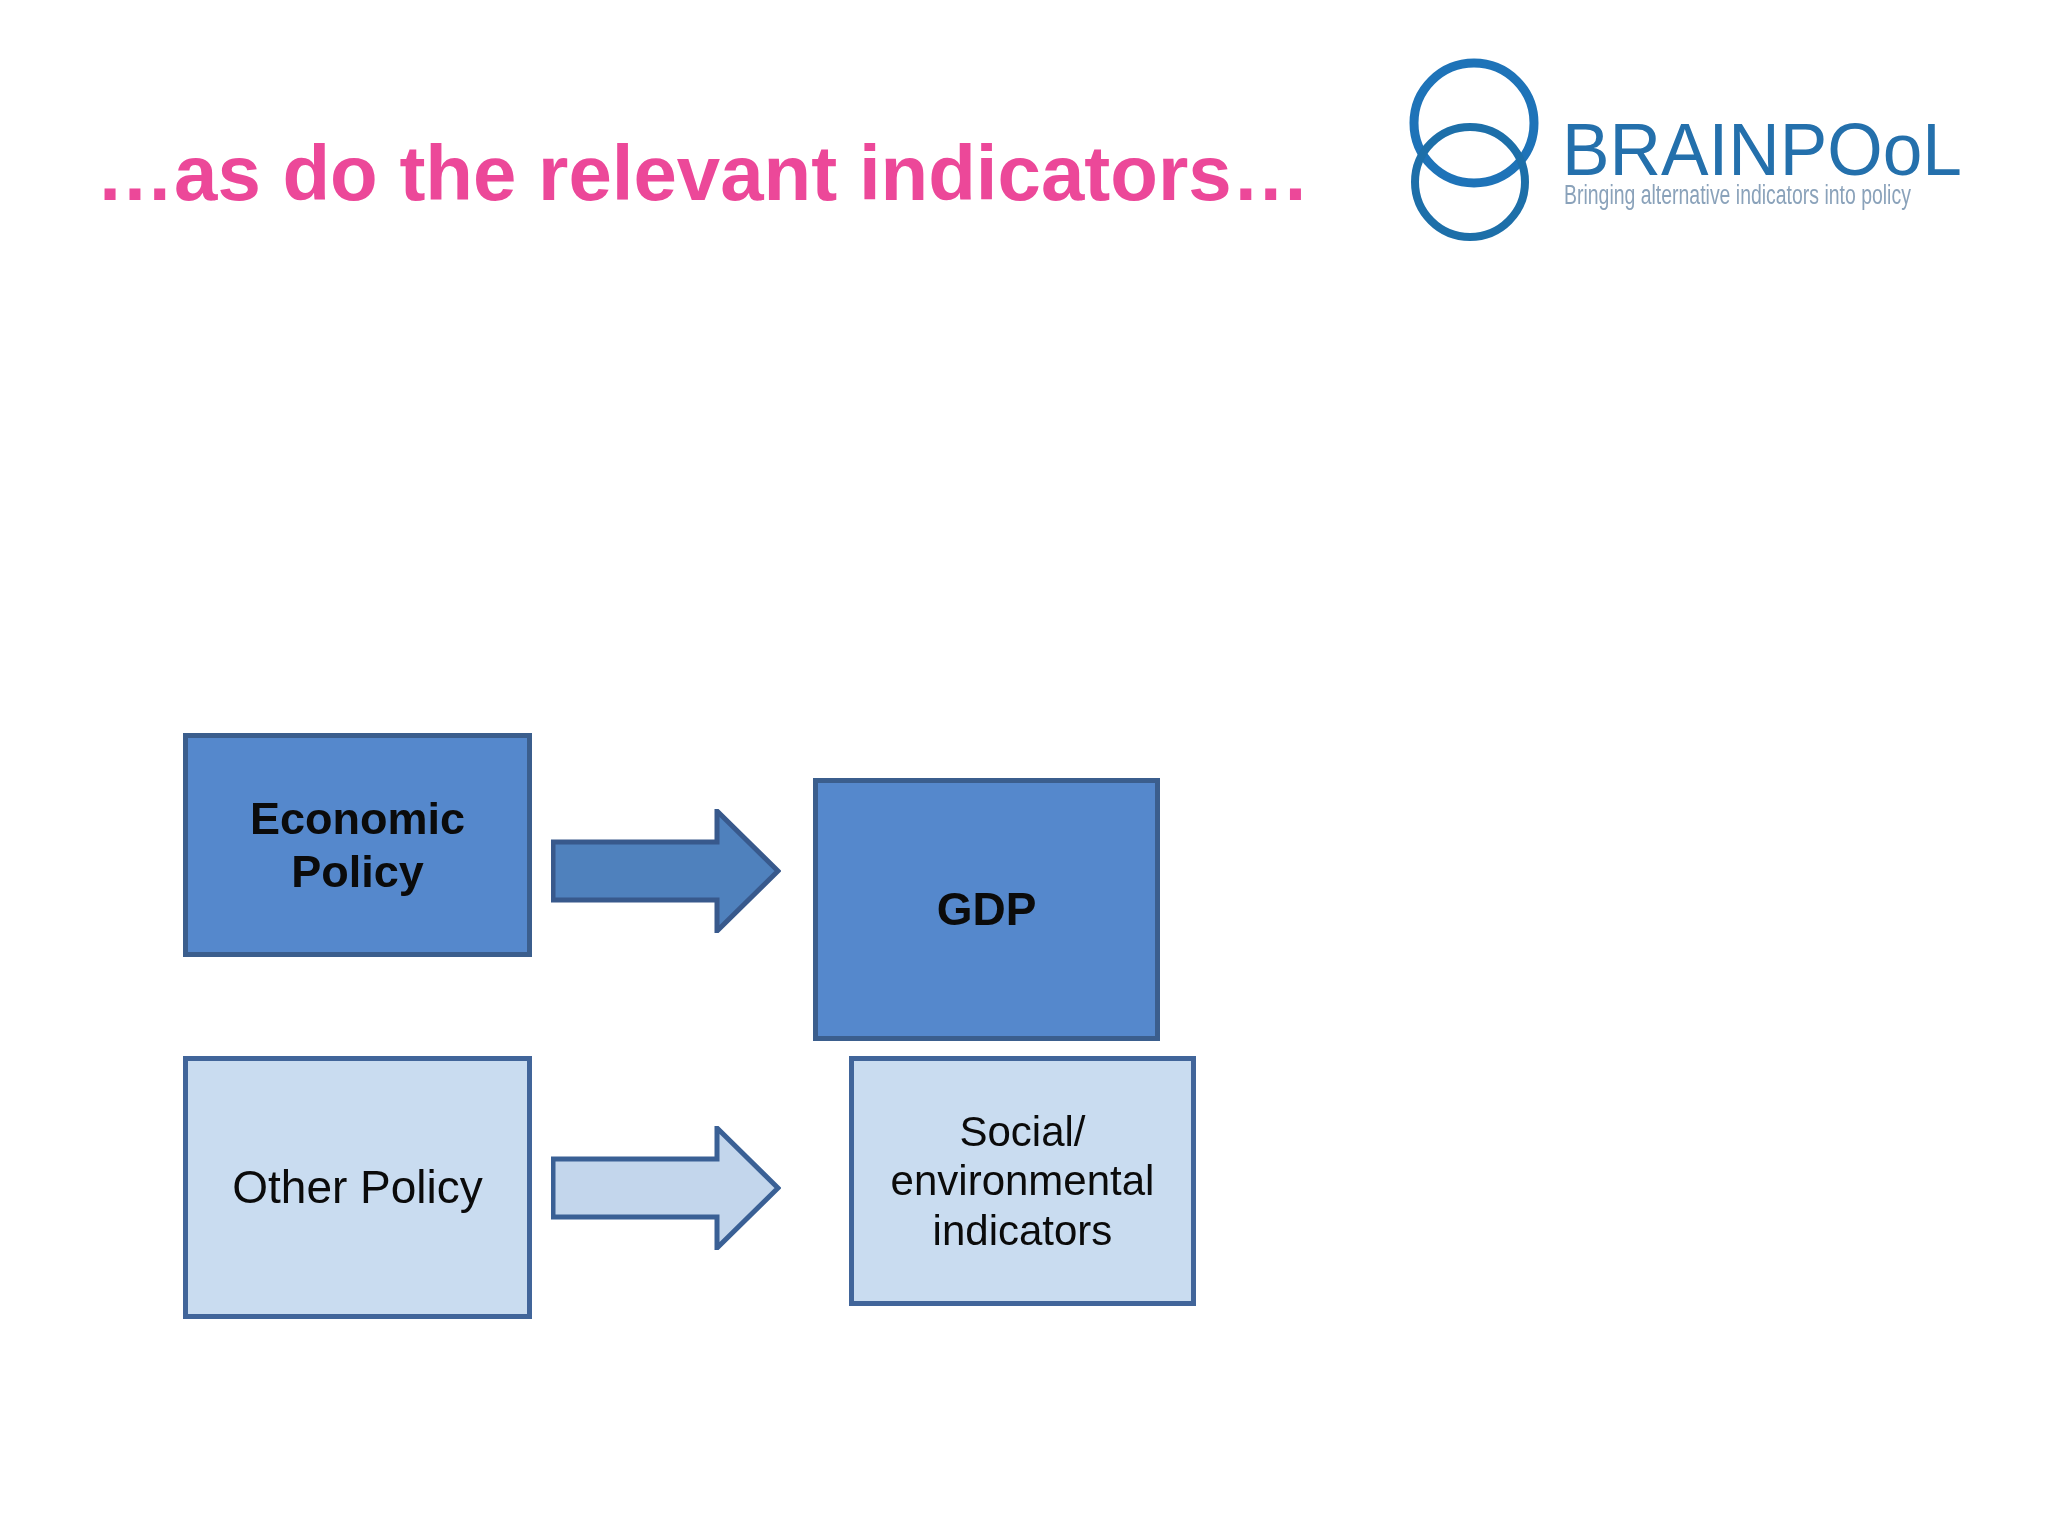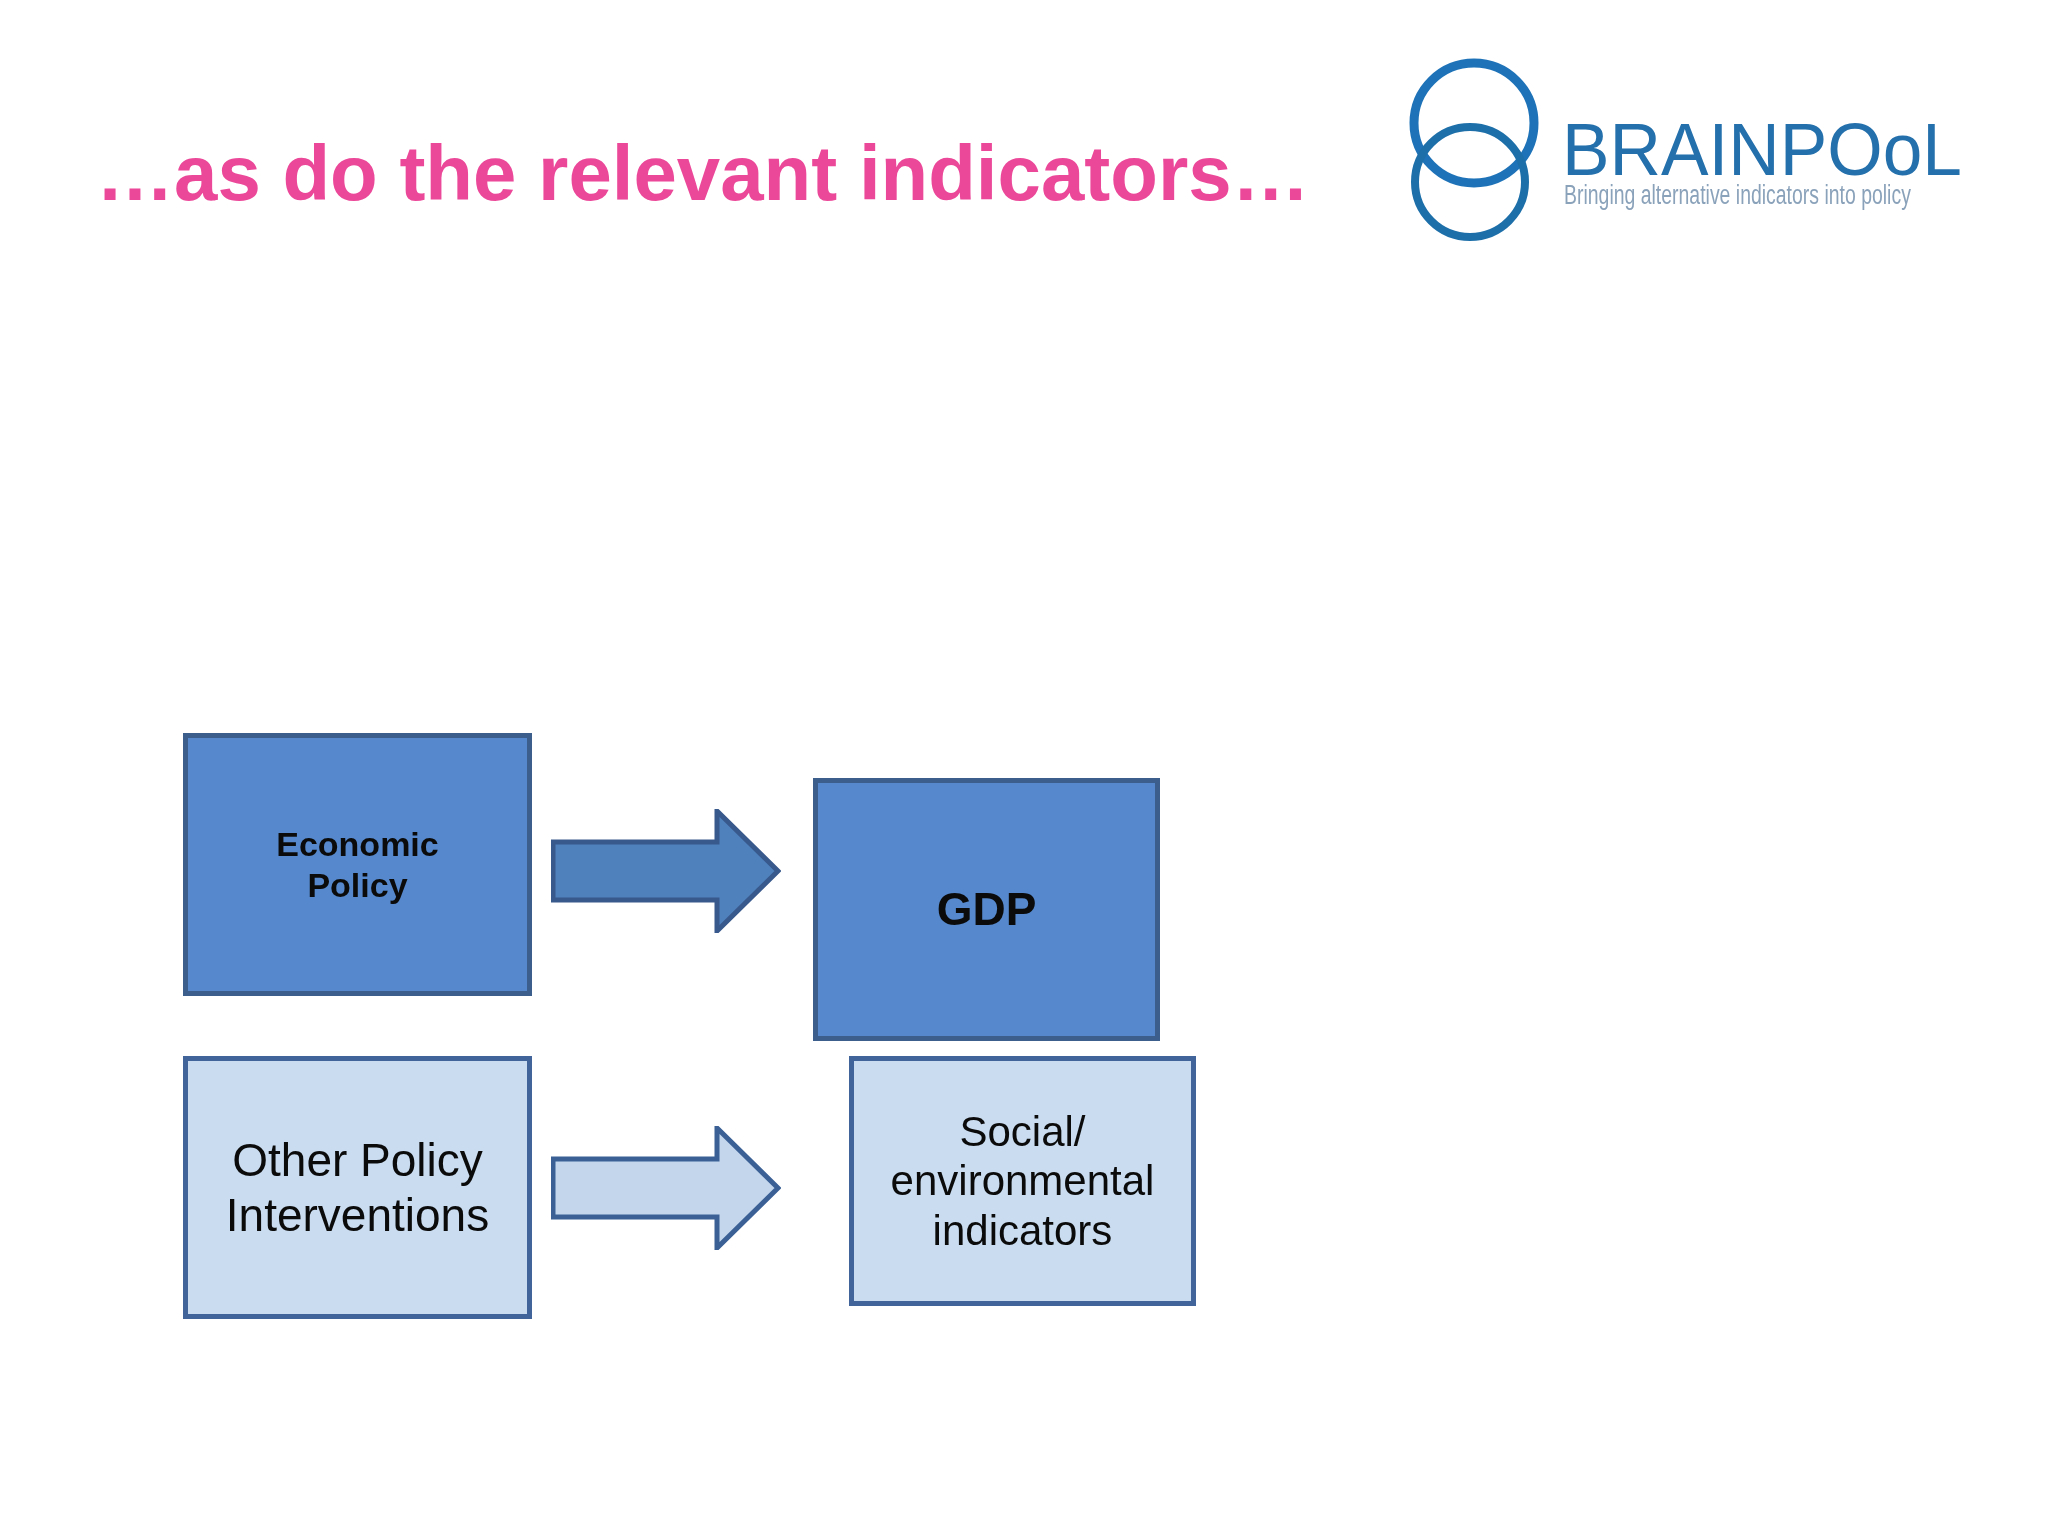--- a/index.html
+++ b/index.html
@@ -74,21 +74,21 @@
     line-height: 1.18;
   }
   .box-dark {
     background: #5588CC;
     border: 5px solid #3B5E8D;
   }
   .box-light {
     background: #C9DCF0;
     border: 5px solid #41659A;
   }
-  .box-econ   { left: 183px; top: 733px;  width: 349px; height: 263px; font-size: 34px; font-weight: bold; text-align: center; }
+  .box-econ   { left: 183px; top: 733px;  width: 349px; height: 224px; font-size: 45px; font-weight: bold; text-align: center; }
   .box-gdp    { left: 813px; top: 733px;  width: 347px; height: 263px; font-size: 46px; font-weight: bold; margin-top: 45px; }
   .box-other  { left: 183px; top: 1056px; width: 349px; height: 263px; font-size: 46px; font-weight: 400; }
   .box-social { left: 813px; top: 1056px; width: 347px; height: 250px; font-size: 42px; font-weight: 400; margin-left: 36px; }
 
   
   .arrow {
     position: absolute;
     width: 230px;
     height: 124px;
   }
@@ -117,21 +117,20 @@
 <svg class="arrow arrow-top" viewBox="0 0 230 124" xmlns="http://www.w3.org/2000/svg">
   <polygon points="2,33 166,33 166,2 227,62 166,122 166,91 2,91" stroke-width="5" stroke-linejoin="miter" fill="#4F81BD" stroke="#38598C"></polygon>
 </svg>
 
 <div class="box box-dark box-gdp">
   <span>GDP</span>
 </div>
 
 <div class="box box-light box-other">
   <span>Other Policy</span>
-  <span>Interventions</span>
 </div>
 
 <svg class="arrow arrow-bottom" viewBox="0 0 230 124" xmlns="http://www.w3.org/2000/svg">
   <polygon points="2,33 166,33 166,2 227,62 166,122 166,91 2,91" stroke-width="5" stroke-linejoin="miter" fill="#C3D6EC" stroke="#3A6095"></polygon>
 </svg>
 
 <div class="box box-light box-social">
   <span>Social/</span>
   <span>environmental</span>
   <span>indicators</span>

